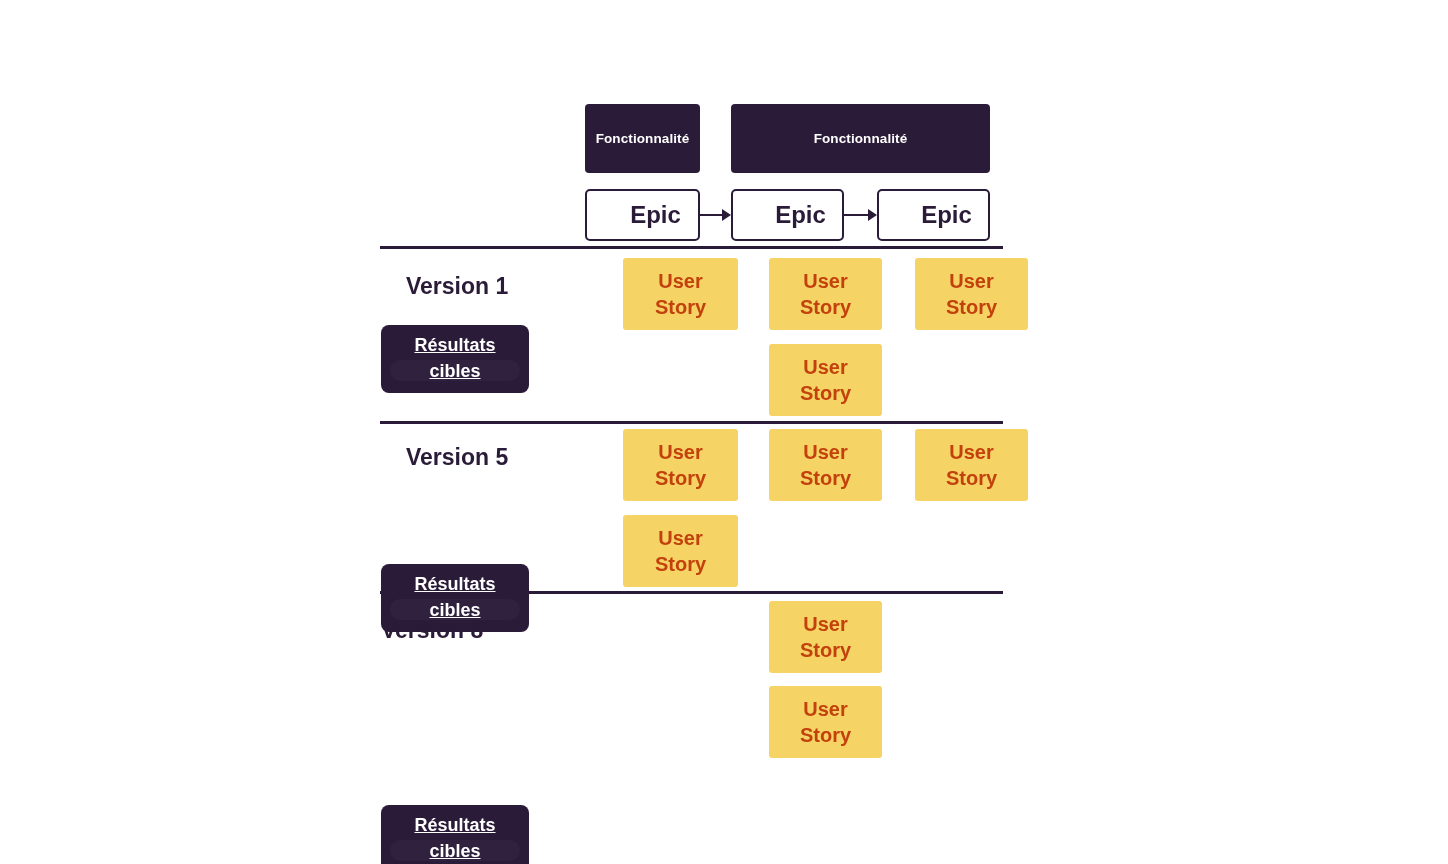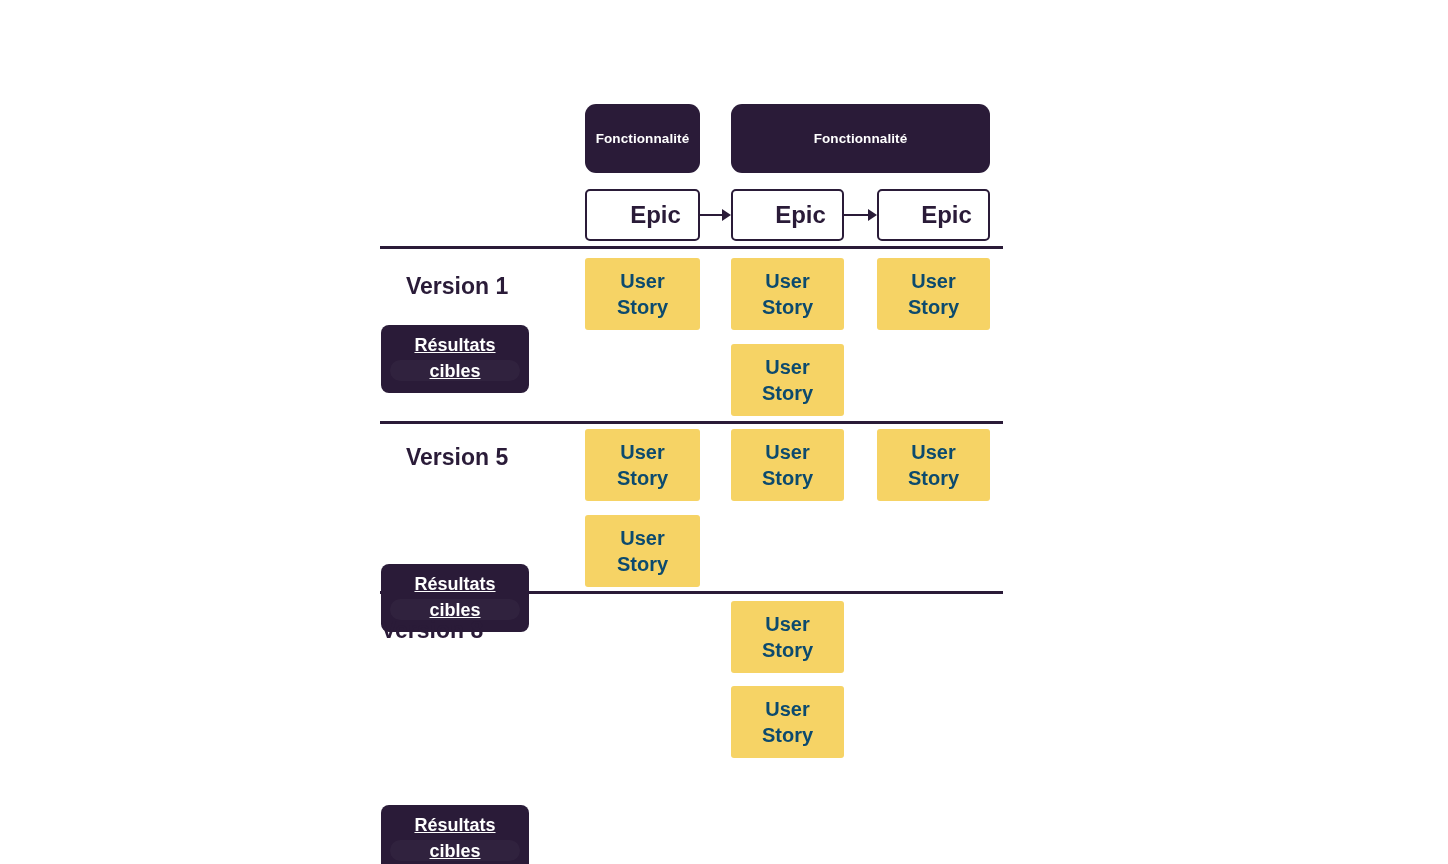--- a/index.html
+++ b/index.html
@@ -22,21 +22,21 @@
     width: 1448px;
     height: 864px;
   }
 
   
   .abs { position: absolute; box-sizing: border-box; }
 
   
   .feature {
     background: #2A1B38;
-    border-radius: 11px;
+    border-radius: 4px;
     color: #FFFFFF;
     display: flex;
     align-items: center;
     justify-content: center;
     font-size: 13.5px;
     font-weight: 700;
     letter-spacing: 0.1px;
   }
 
   
@@ -69,29 +69,30 @@
     width: 0; height: 0;
     border-top: 6px solid transparent;
     border-bottom: 6px solid transparent;
     border-left: 9px solid #2A1B38;
   }
 
   
   .story {
     background: #F6D365;
     border-radius: 3px;
-    color: #0c4a6e;
+    color: #c2410c;
     display: flex;
     flex-direction: column;
     align-items: center;
     justify-content: center;
     font-size: 20px;
     font-weight: 700;
     line-height: 1.32;
     text-align: center;
+    margin-left: 38px;
   }
 
   
   .version-label {
     color: #2A1B38;
     font-size: 23px;
     font-weight: 700;
     white-space: nowrap;
   }
 

